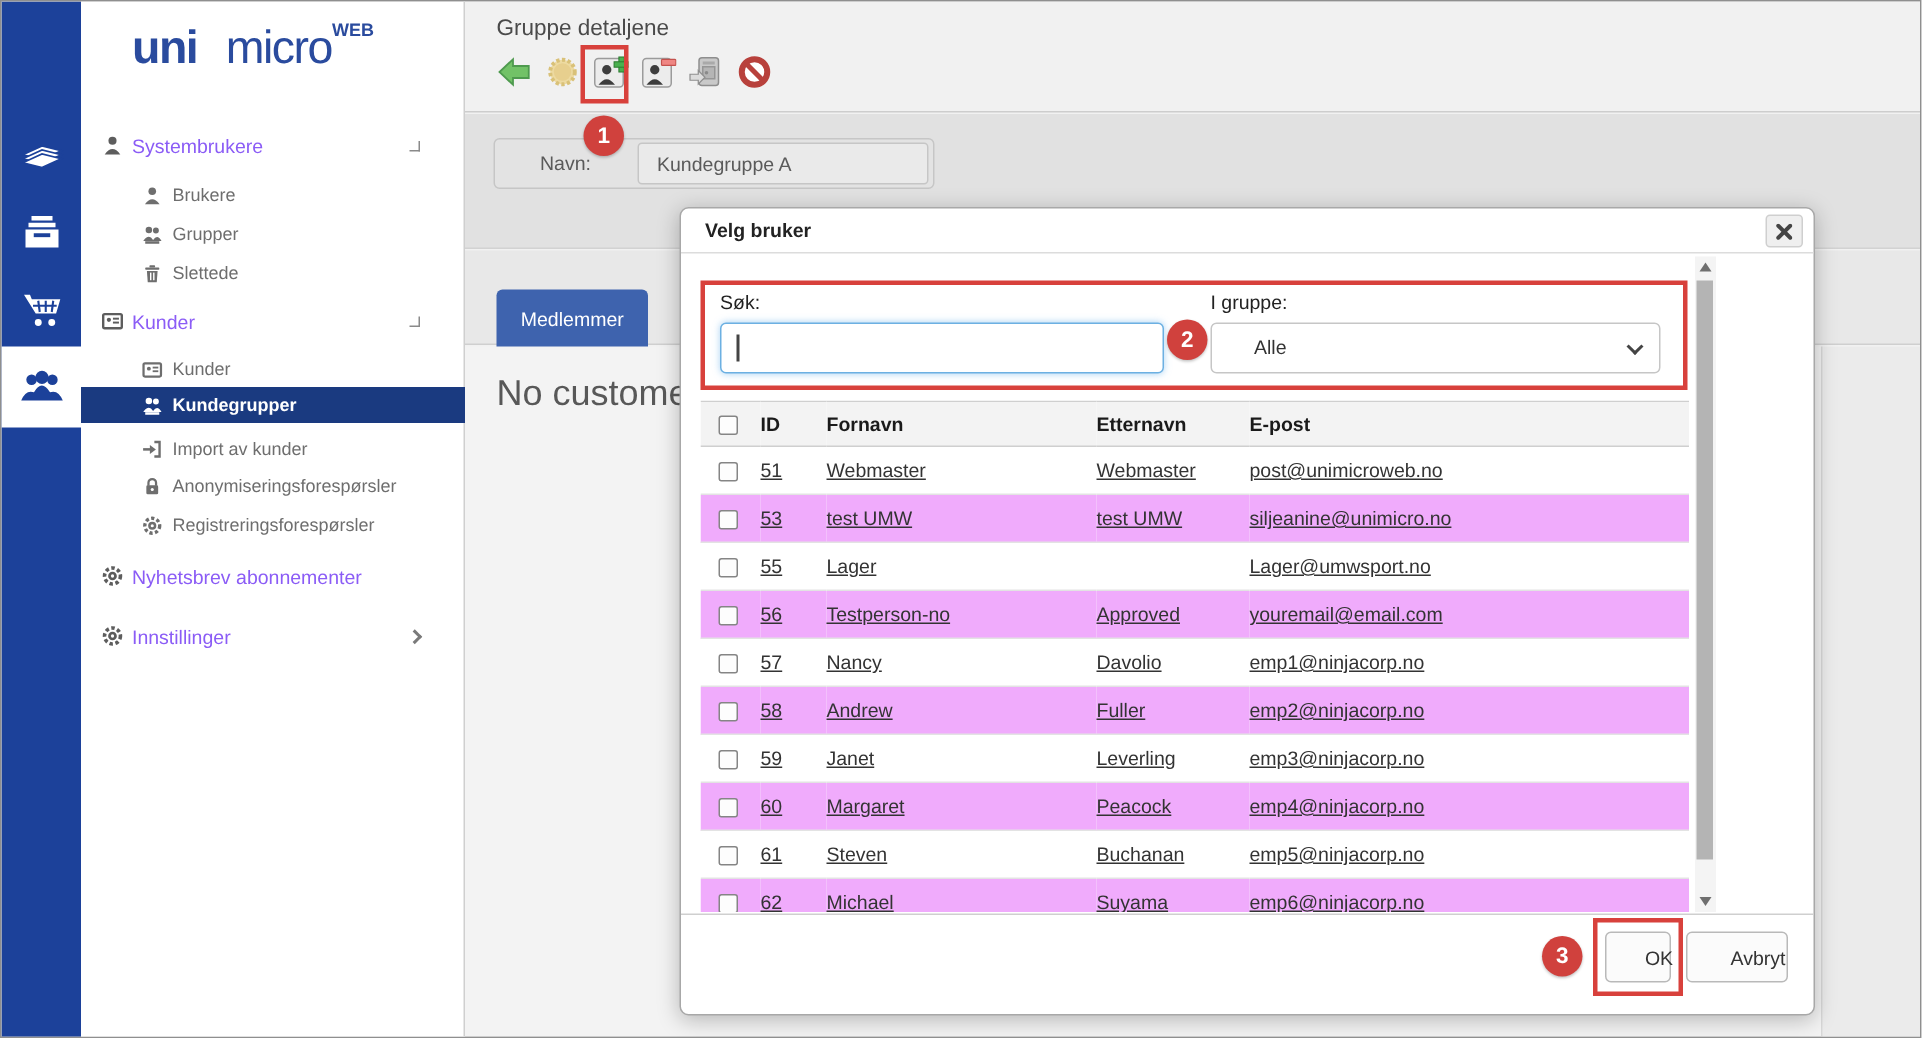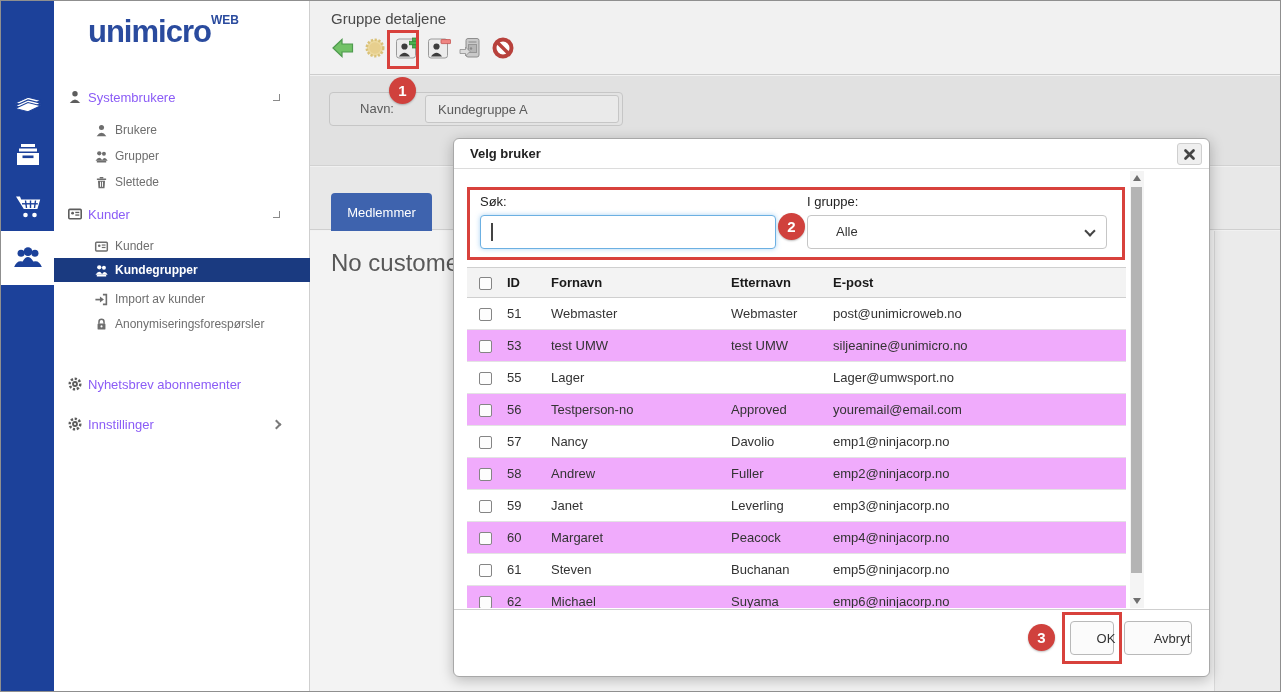--- a/index.html
+++ b/index.html
@@ -11,21 +11,21 @@
   
   .rail { position:absolute; left:0; top:0; width:53px; height:692px; background:#1c419a; z-index:3; }
   .rail-item { position:absolute; left:0; width:53px; height:52px; display:flex; align-items:center; justify-content:center; cursor:pointer; }
   .rail-item.active { background:#ffffff; }
 
   
   .sidebar { position:absolute; left:53px; top:0; width:256px; height:692px; background:#ffffff;
              border-right:1px solid #cfcfcf; z-index:2; }
   .logo { position:absolute; left:34px; top:12px; color:#2a4b9e; white-space:nowrap; cursor:pointer; }
   .logo .p1 { font-size:31px; font-weight:800; letter-spacing:-1px; }
-  .logo .p2 { font-size:31px; font-weight:700; letter-spacing:-1px; }
+  .logo .p2 { font-size:31px; font-weight:400; letter-spacing:-1px;padding-left:19px; }
   .logo .p3 { font-size:12px; font-weight:800; vertical-align:18px; letter-spacing:0; }
   .nav-item { position:absolute; left:0; width:256px; height:24px; display:flex; align-items:center;
               font-size:13px; color:#8b5cf6; cursor:pointer; }
   .nav-item svg { position:absolute; left:13px; width:16px; height:16px; color:#5d5d5d; }
   .nav-item .lbl { position:absolute; left:34px; white-space:nowrap; }
   .nav-item.sub { font-size:12px; color:#6e6e6e; }
   .nav-item.sub svg { left:40px; width:15px; height:15px; color:#6e6e6e; }
   .nav-item.sub .lbl { left:61px; }
   .nav-item.active { background:#1a3a80; color:#ffffff; font-weight:bold; }
   .nav-item.active svg { color:#ffffff; }
@@ -73,21 +73,21 @@
   .select { position:absolute; left:353px; top:76px; width:300px; height:34px; border:1px solid #c6c6c6; border-radius:4px;
             background:#fff; cursor:pointer; }
   .select .val { position:absolute; left:28px; top:0; line-height:32px; font-size:13px; color:#333; }
   .select .chev { position:absolute; right:12px; top:11px; width:8px; height:8px; border-right:2px solid #444;
                   border-bottom:2px solid #444; transform:rotate(45deg); }
 
   .tbl-wrap { position:absolute; left:13px; top:128px; width:659px; height:341px; overflow:hidden; }
   table.users { width:100%; border-collapse:collapse; font-size:13px; color:#333; table-layout:fixed; }
   table.users th { height:30px; background:#f3f3f3; border-top:1px solid #cfcfcf; border-bottom:1px solid #cfcfcf;
                    text-align:left; font-size:13px; color:#1a1a1a; }
-  table.users td { height:32px; border-bottom:1px solid #e3e3e3; }
+  table.users td { height:32px; border-bottom:1px solid #e3e3e3;text-decoration:underline; }
   table.users tr.even td { background:#f0abfc; }
   .col-chk { width:40px; } .col-id { width:44px; } .col-first { width:180px; } .col-last { width:102px; }
   .checkbox { display:inline-block; width:13px; height:13px; border:1px solid #858585; border-radius:2px;
               background:#fdfdfd; margin-left:12px; vertical-align:middle; cursor:pointer; }
 
   .vscroll { position:absolute; left:676px; top:32px; width:14px; height:437px; background:#f4f4f4; }
   .vscroll .up { position:absolute; left:3px; top:4px; width:0; height:0; border-left:4px solid transparent;
                  border-right:4px solid transparent; border-bottom:6px solid #6f6f6f; cursor:pointer; }
   .vscroll .down { position:absolute; left:3px; bottom:4px; width:0; height:0; border-left:4px solid transparent;
                    border-right:4px solid transparent; border-top:6px solid #6f6f6f; cursor:pointer; }
@@ -257,20 +257,26 @@
           <use href="#i-import"></use>
         </svg>
       <span class="lbl">Import av kunder</span>
     </div>
     <div class="nav-item sub" style="top:311px">
       <svg viewBox="0 0 16 16">
           <use href="#i-lock"></use>
         </svg>
       <span class="lbl">Anonymiseringsforespørsler</span>
     </div>
+    <div class="nav-item sub" style="top:337px">
+      <svg viewBox="0 0 16 16">
+          <use href="#i-gear"></use>
+        </svg>
+      <span class="lbl">Registreringsforespørsler</span>
+    </div>
     <div class="nav-item" style="top:371px">
       <svg viewBox="0 0 16 16">
           <use href="#i-gear"></use>
         </svg>
       <span class="lbl">Nyhetsbrev abonnementer</span>
     </div>
     <div class="nav-item" style="top:411px">
       <svg viewBox="0 0 16 16">
           <use href="#i-gear"></use>
         </svg>

